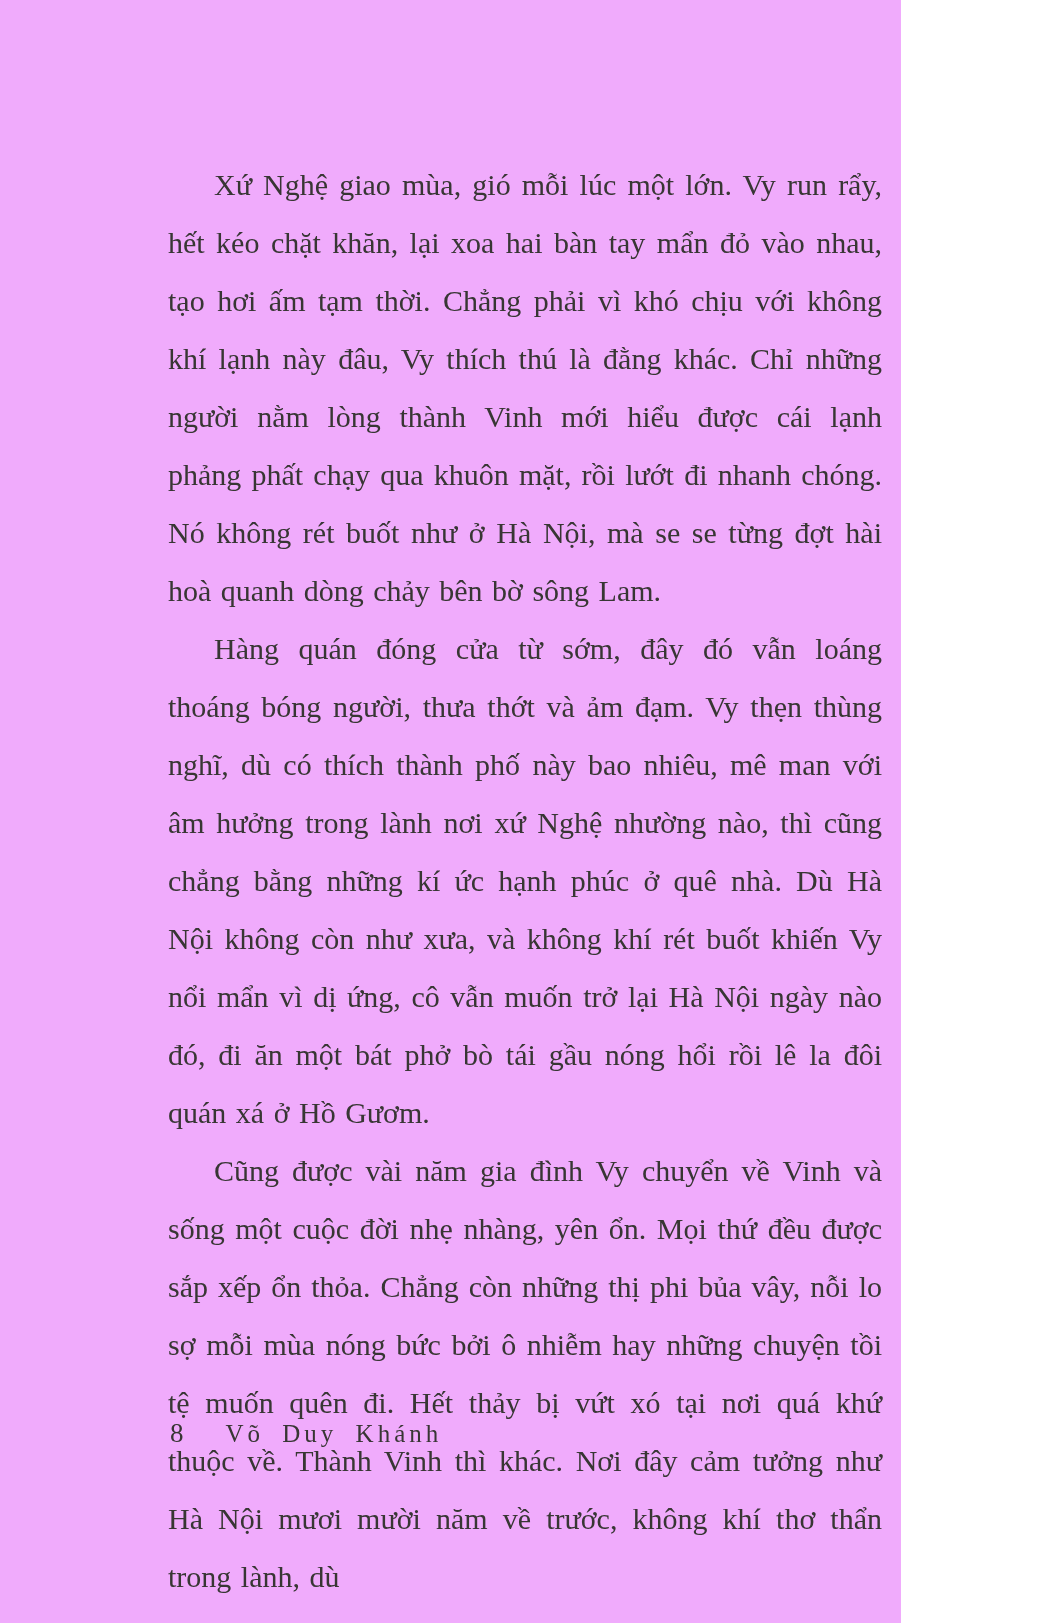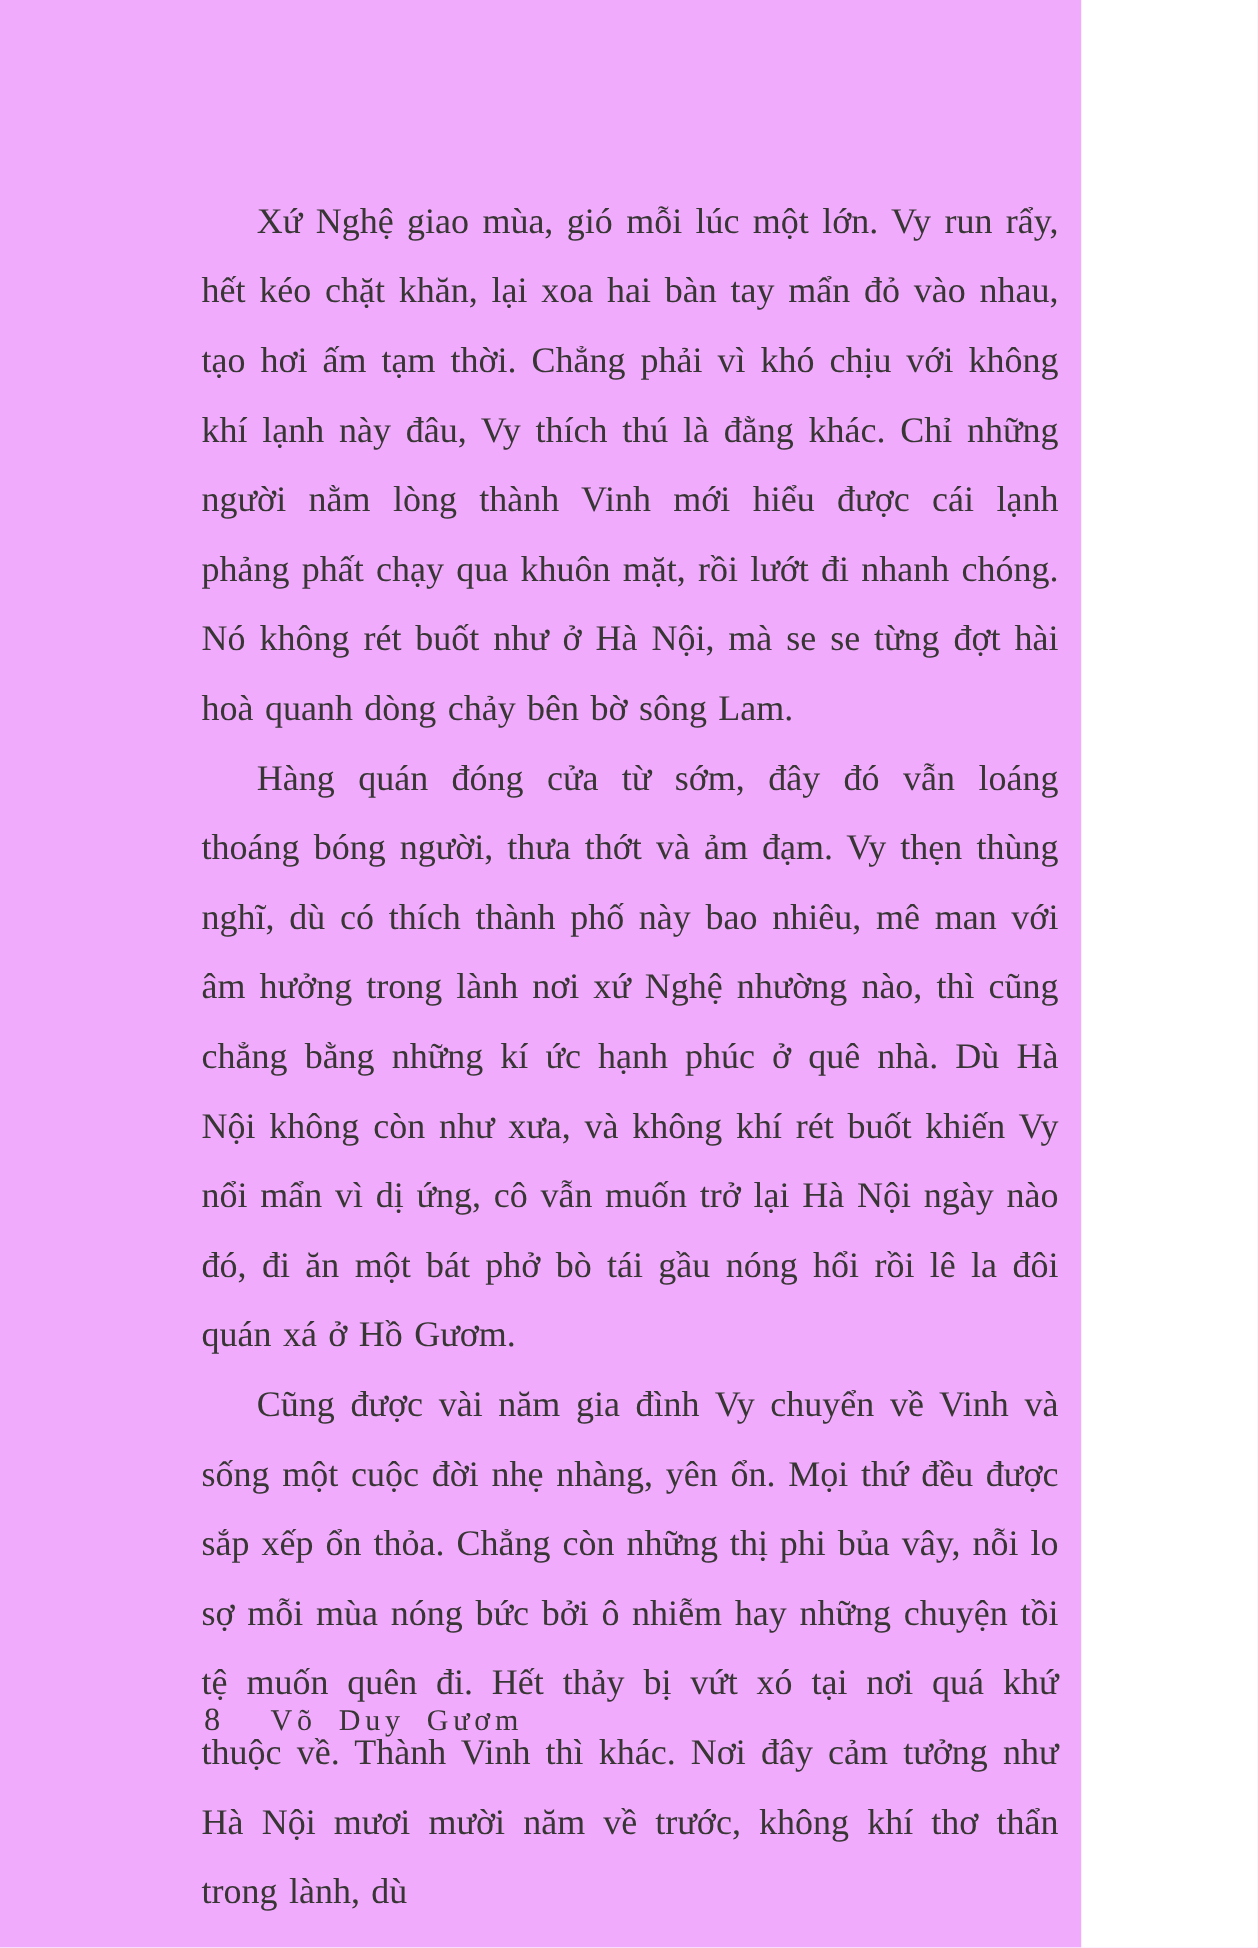--- a/index.html
+++ b/index.html
@@ -57,16 +57,16 @@
 <div class="page">
 
   <div class="text-block">
     <p>Xứ Nghệ giao mùa, gió mỗi lúc một lớn. Vy run rẩy, hết kéo chặt khăn, lại xoa hai bàn tay mẩn đỏ vào nhau, tạo hơi ấm tạm thời. Chẳng phải vì khó chịu với không khí lạnh này đâu, Vy thích thú là đằng khác. Chỉ những người nằm lòng thành Vinh mới hiểu được cái lạnh phảng phất chạy qua khuôn mặt, rồi lướt đi nhanh chóng. Nó không rét buốt như ở Hà Nội, mà se se từng đợt hài hoà quanh dòng chảy bên bờ sông Lam.</p>
     <p>Hàng quán đóng cửa từ sớm, đây đó vẫn loáng thoáng bóng người, thưa thớt và ảm đạm. Vy thẹn thùng nghĩ, dù có thích thành phố này bao nhiêu, mê man với âm hưởng trong lành nơi xứ Nghệ nhường nào, thì cũng chẳng bằng những kí ức hạnh phúc ở quê nhà. Dù Hà Nội không còn như xưa, và không khí rét buốt khiến Vy nổi mẩn vì dị ứng, cô vẫn muốn trở lại Hà Nội ngày nào đó, đi ăn một bát phở bò tái gầu nóng hổi rồi lê la đôi quán xá ở Hồ Gươm.</p>
     <p>Cũng được vài năm gia đình Vy chuyển về Vinh và sống một cuộc đời nhẹ nhàng, yên ổn. Mọi thứ đều được sắp xếp ổn thỏa. Chẳng còn những thị phi bủa vây, nỗi lo sợ mỗi mùa nóng bức bởi ô nhiễm hay những chuyện tồi tệ muốn quên đi. Hết thảy bị vứt xó tại nơi quá khứ thuộc về. Thành Vinh thì khác. Nơi đây cảm tưởng như Hà Nội mươi mười năm về trước, không khí thơ thẩn trong lành, dù</p>
   </div>
 
   <div class="footer">
     <span class="page-number">8</span>
-    <span class="author">Võ Duy Gươm</span>
+    <span class="author">Võ Duy Khánh</span>
   </div>
 
 </div>
 
 </body></html>

